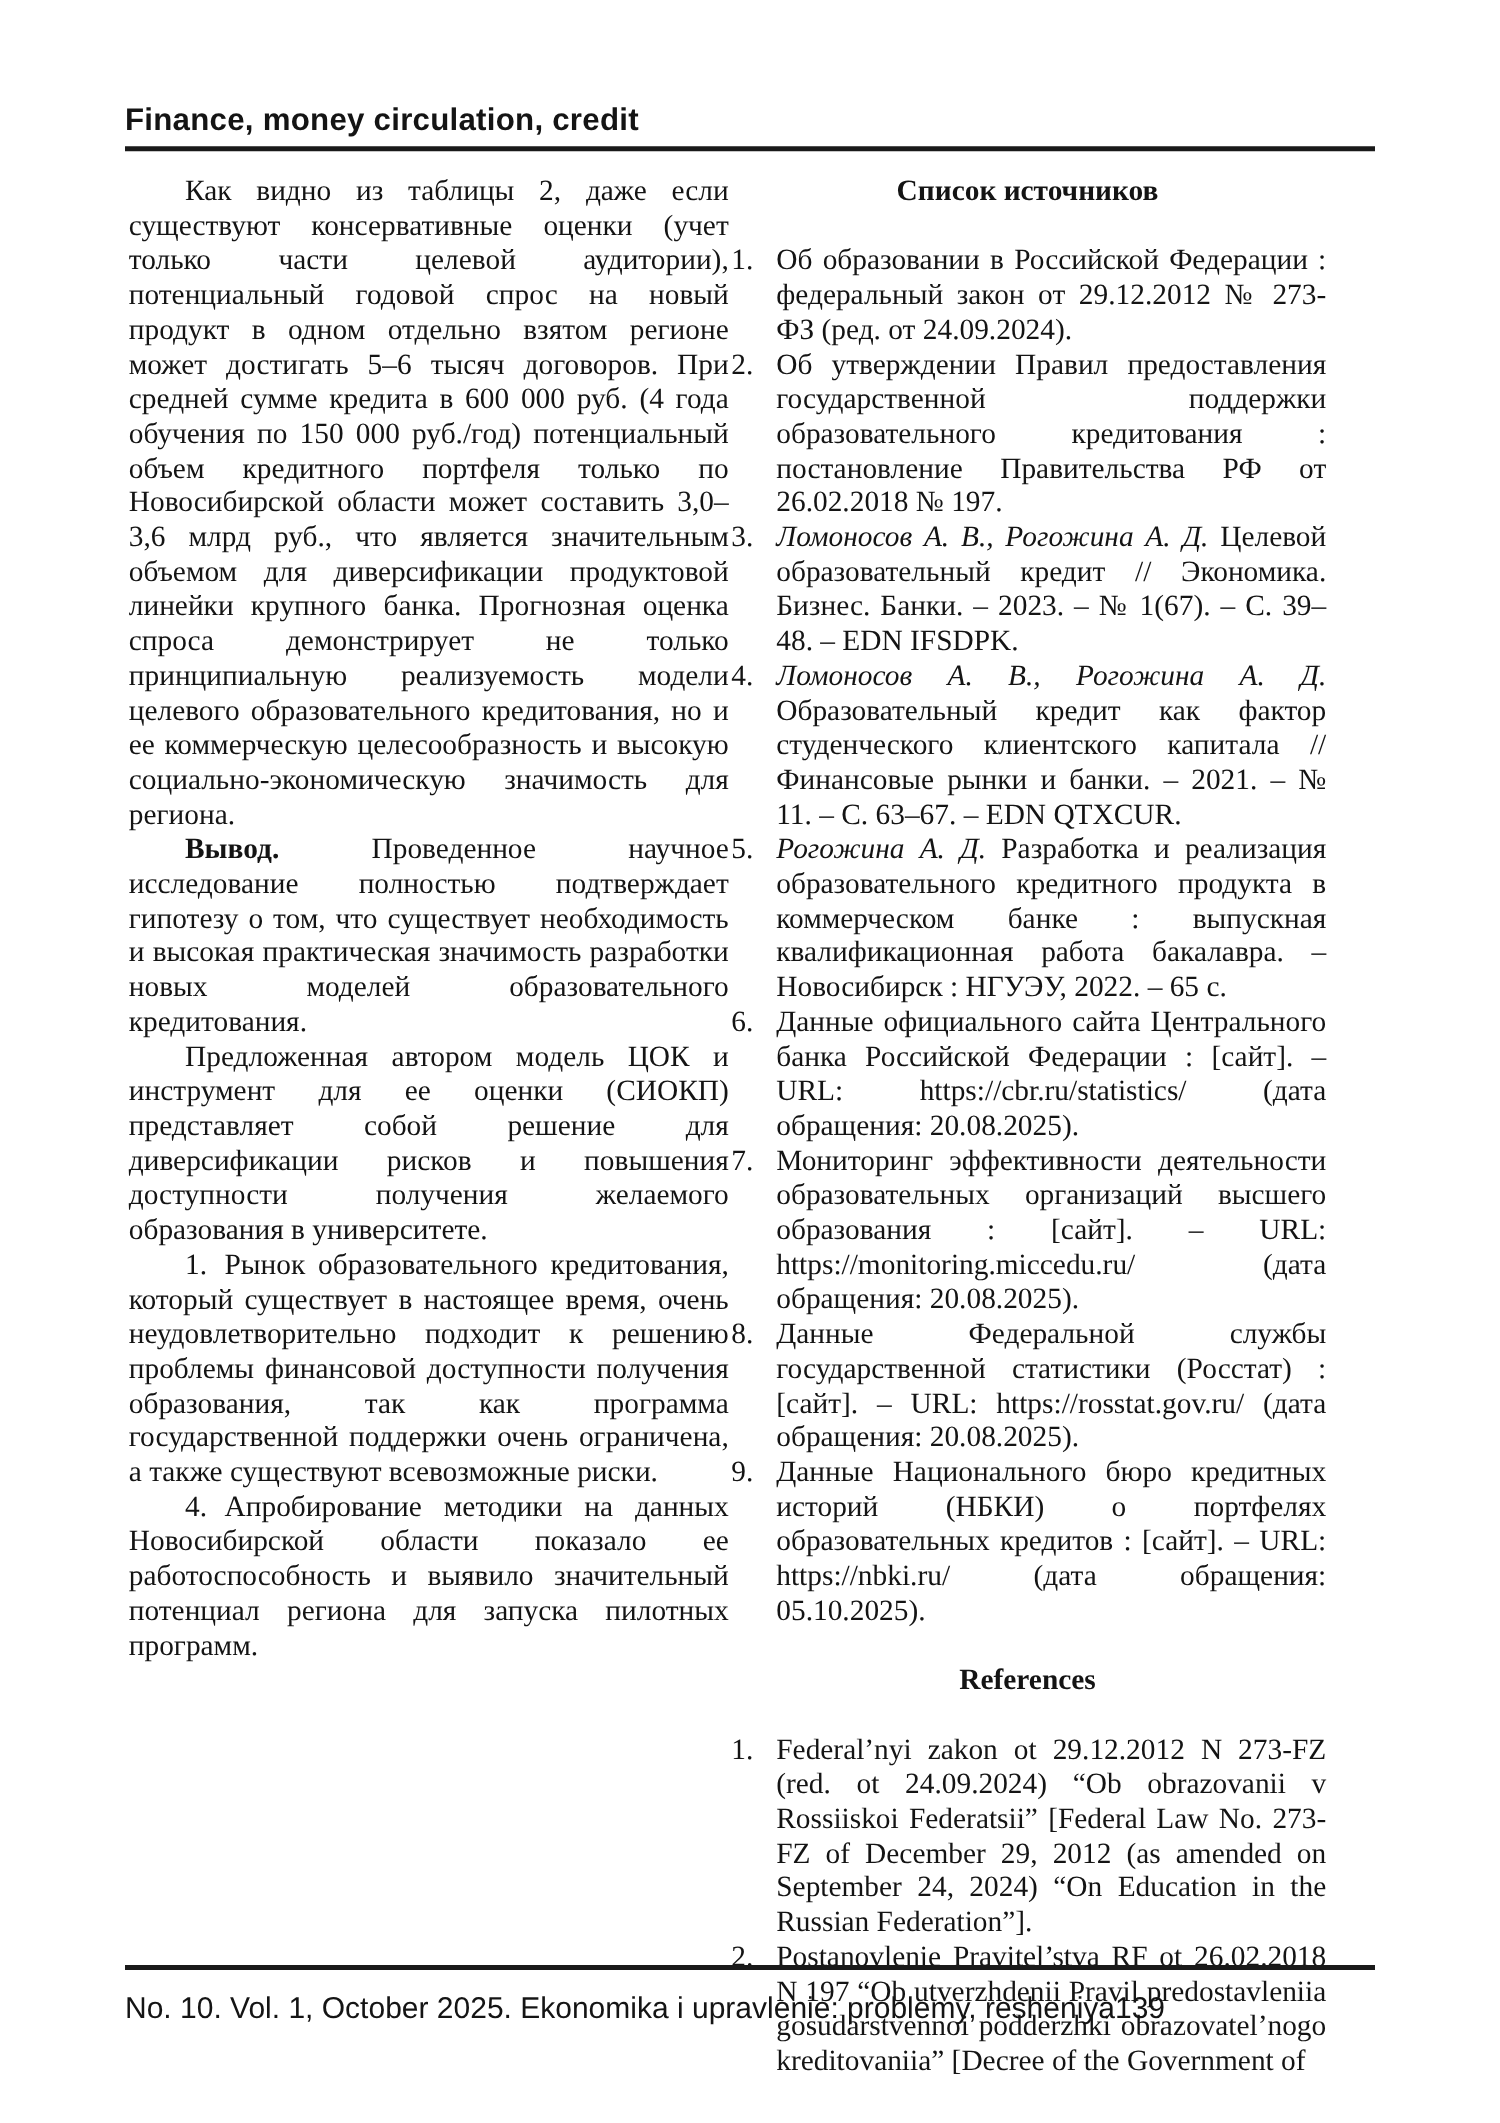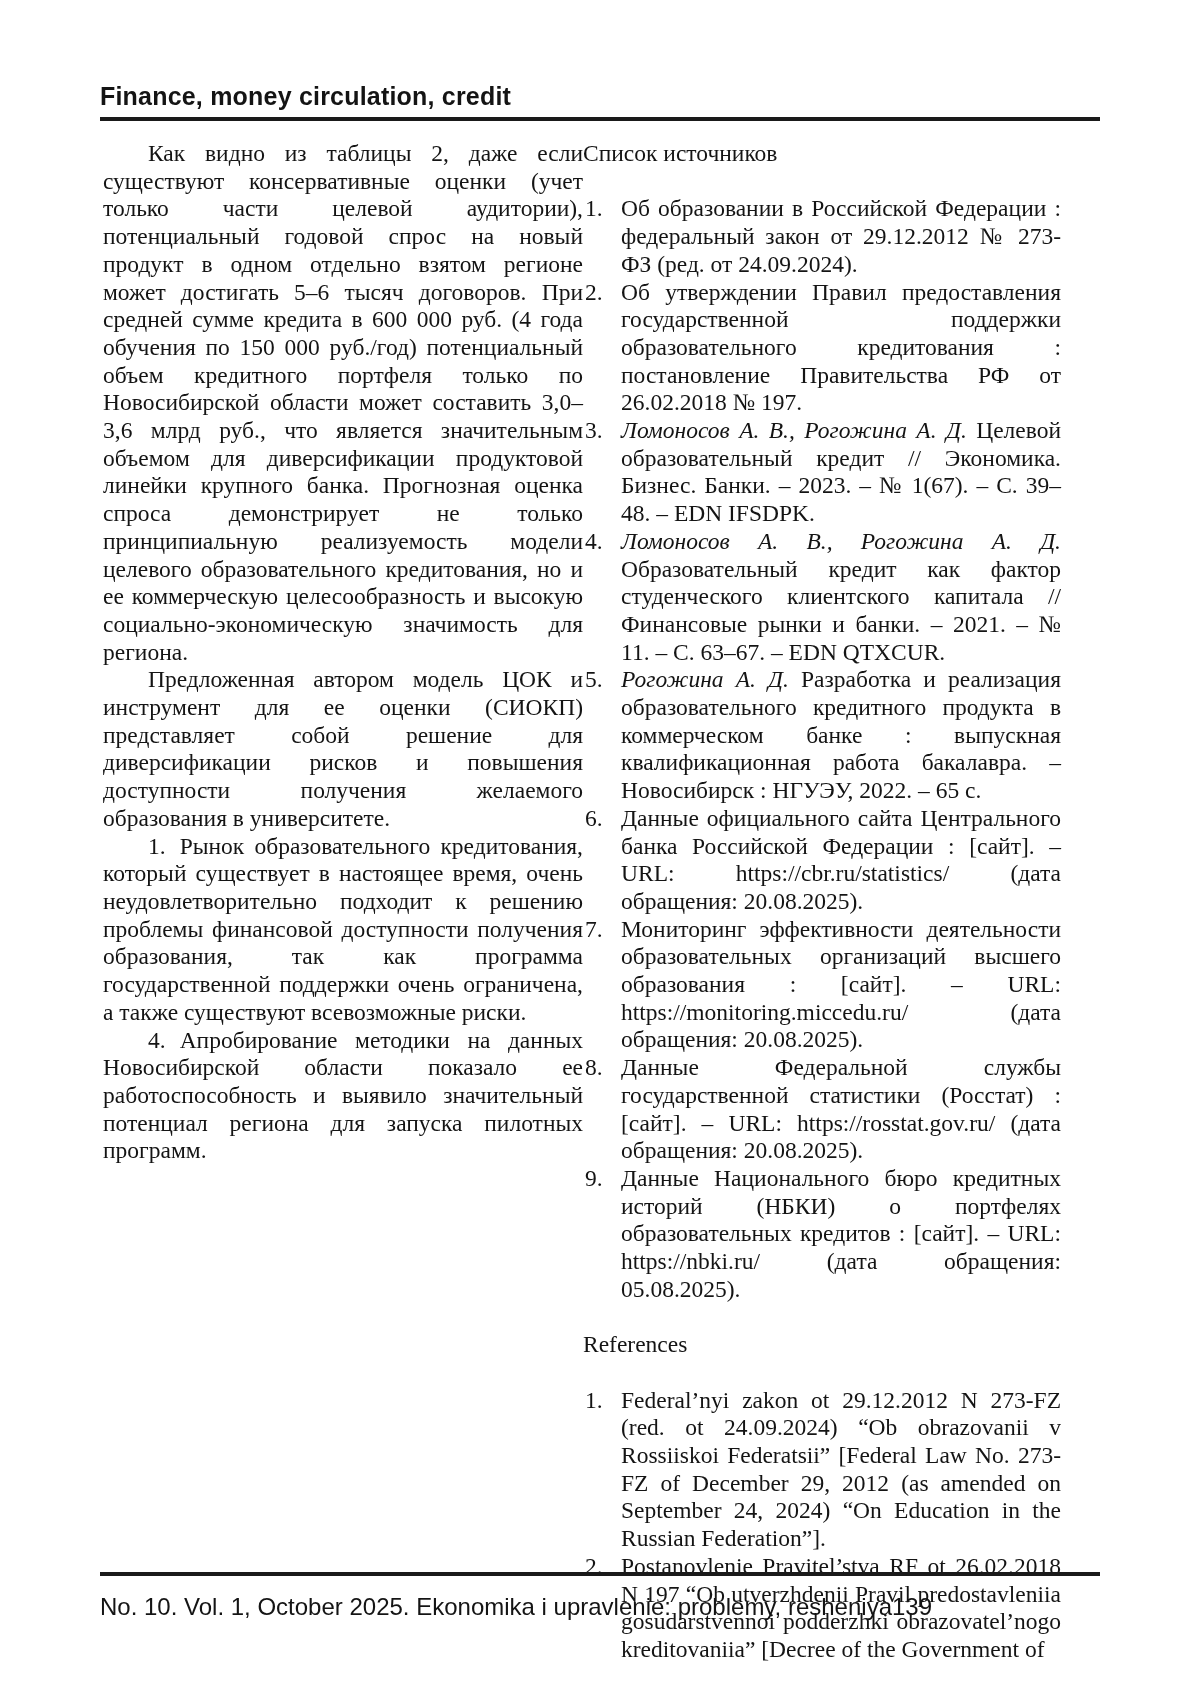--- a/index.html
+++ b/index.html
@@ -33,21 +33,21 @@
   }
   .col-left  { width:480px; }
   .col-right { width:478px; }
   .para {
     text-align:justify; text-indent:45px;
     hyphens:auto; -webkit-hyphens:auto;
   }
   .para .lead { font-weight:bold; }
   .inum { margin-right:14px; }
   .col-head {
-    font-weight:normal;
+    text-align:center; font-weight:bold;
     margin-bottom:27.7px;
   }
   .col-head.refs { margin-top:27.7px; }
   .src {
     position:relative; padding-left:38px;
     text-align:justify;
     hyphens:auto; -webkit-hyphens:auto;
   }
   .src-num { position:absolute; left:2px; top:0; }
   .authors { font-style:italic; }
@@ -70,37 +70,38 @@
 
   <div class="running-head">
     <span>Finance, money circulation, credit</span>
   </div>
   <div class="head-rule"></div>
 
   <div class="columns">
 
     <section class="col-left">
       <p class="para">Как видно из таблицы 2, даже если существуют консервативные оценки (учет только части целевой аудитории), потенциальный годовой спрос на новый продукт в одном отдельно взятом регионе может достигать 5–6 тысяч договоров. При средней сумме кредита в 600 000 руб. (4 года обучения по 150 000 руб./год) потенциальный объем кредитного портфеля только по Новосибирской области может составить 3,0–3,6 млрд руб., что является значительным объемом для диверсификации продуктовой линейки крупного банка. Прогнозная оценка спроса демонстрирует не только принципиальную реализуемость модели целевого образовательного кредитования, но и ее коммерческую целесообразность и высокую социально-экономическую значимость для региона.</p>
+      <p class="para"><b class="lead">Вывод.</b> <span>Проведенное научное исследование полностью подтверждает гипотезу о том, что существует необходимость и высокая практическая значимость разработки новых моделей образовательного кредитования.</span></p>
       <p class="para">Предложенная автором модель ЦОК и инструмент для ее оценки (СИОКП) представляет собой решение для диверсификации рисков и повышения доступности получения желаемого образования в университете.</p>
       <p class="para"><span class="inum">1.</span><span>Рынок образовательного кредитования, который существует в настоящее время, очень неудовлетворительно подходит к решению проблемы финансовой доступности получения образования, так как программа государственной поддержки очень ограничена, а также существуют всевозможные риски.</span></p>
       <p class="para"><span class="inum">4.</span><span>Апробирование методики на данных Новосибирской области показало ее работоспособность и выявило значительный потенциал региона для запуска пилотных программ.</span></p>
     </section>
 
     <section class="col-right">
       <div class="col-head">Список источников</div>
 
       <div class="src"><span class="src-num">1.</span><span>Об образовании в Российской Федерации : федеральный закон от 29.12.2012 № 273-ФЗ (ред. от 24.09.2024).</span></div>
       <div class="src"><span class="src-num">2.</span><span>Об утверждении Правил предоставления государственной поддержки образовательного кредитования : постановление Правительства РФ от 26.02.2018 № 197.</span></div>
       <div class="src"><span class="src-num">3.</span><i class="authors">Ломоносов А. В., Рогожина А. Д.</i> <span>Целевой образовательный кредит // Экономика. Бизнес. Банки. – 2023. – № 1(67). – С. 39–48. – EDN IFSDPK.</span></div>
       <div class="src"><span class="src-num">4.</span><i class="authors">Ломоносов А. В., Рогожина А. Д.</i> <span>Образовательный кредит как фактор студенческого клиентского капитала // Финансовые рынки и банки. – 2021. – № 11. – С. 63–67. – EDN QTXCUR.</span></div>
       <div class="src"><span class="src-num">5.</span><i class="authors">Рогожина А. Д.</i> <span>Разработка и реализация образовательного кредитного продукта в коммерческом банке : выпускная квалификационная работа бакалавра. – Новосибирск : НГУЭУ, 2022. – 65 с.</span></div>
       <div class="src"><span class="src-num">6.</span><span>Данные официального сайта Центрального банка Российской Федерации : [сайт]. – URL: https://cbr.ru/statistics/ (дата обращения: 20.08.2025).</span></div>
       <div class="src"><span class="src-num">7.</span><span>Мониторинг эффективности деятельности образовательных организаций высшего образования : [сайт]. – URL: https://monitoring.miccedu.ru/ (дата обращения: 20.08.2025).</span></div>
       <div class="src"><span class="src-num">8.</span><span>Данные Федеральной службы государственной статистики (Росстат) : [сайт]. – URL: https://rosstat.gov.ru/ (дата обращения: 20.08.2025).</span></div>
-      <div class="src"><span class="src-num">9.</span><span>Данные Национального бюро кредитных историй (НБКИ) о портфелях образовательных кредитов : [сайт]. – URL: https://nbki.ru/ (дата обращения: 05.08.2025).</span></div>
+      <div class="src"><span class="src-num">9.</span><span>Данные Национального бюро кредитных историй (НБКИ) о портфелях образовательных кредитов : [сайт]. – URL: https://nbki.ru/ (дата обращения: 05.10.2025).</span></div>
 
       <div class="col-head refs" lang="en">References</div>
 
       <div class="src" lang="en"><span class="src-num">1.</span><span>Federal’nyi zakon ot 29.12.2012 N 273-FZ (red. ot 24.09.2024) “Ob obrazovanii v Rossiiskoi Federatsii” [Federal Law No. 273-FZ of December 29, 2012 (as amended on September 24, 2024) “On Education in the Russian Federation”].</span></div>
       <div class="src" lang="en"><span class="src-num">2.</span><span>Postanovlenie Pravitel’stva RF ot 26.02.2018 N 197 “Ob utverzhdenii Pravil predostavleniia gosudarstvennoi podderzhki obrazovatel’nogo kreditovaniia” [Decree of the Government of</span></div>
     </section>
 
   </div>
 
   <div class="foot-rule"></div>

